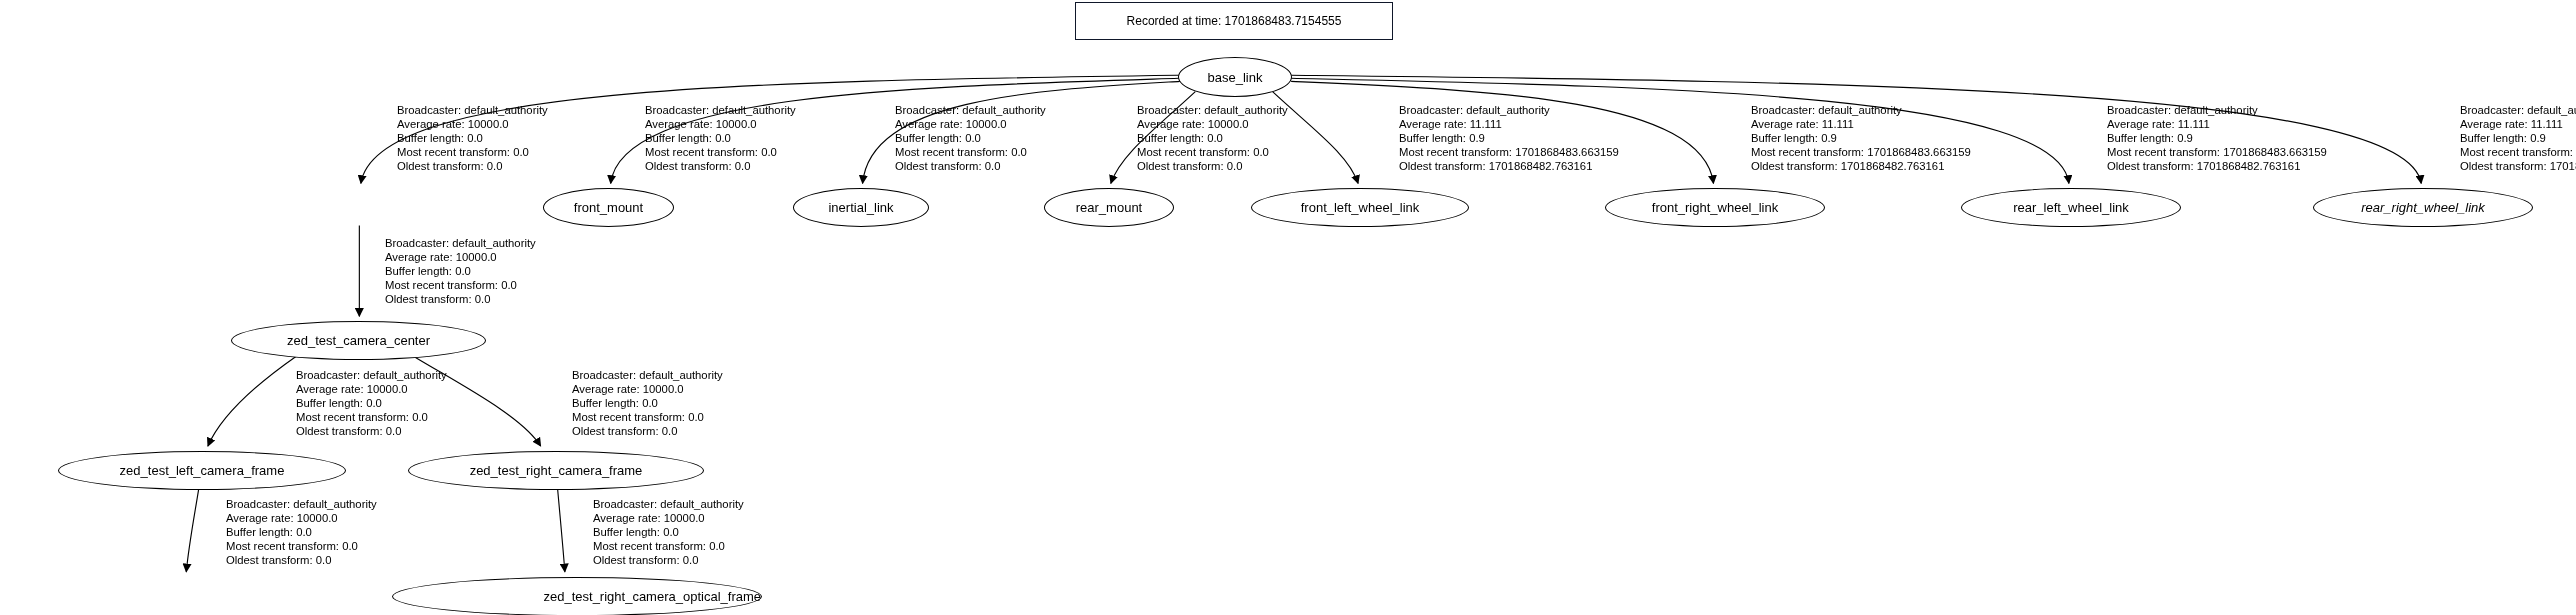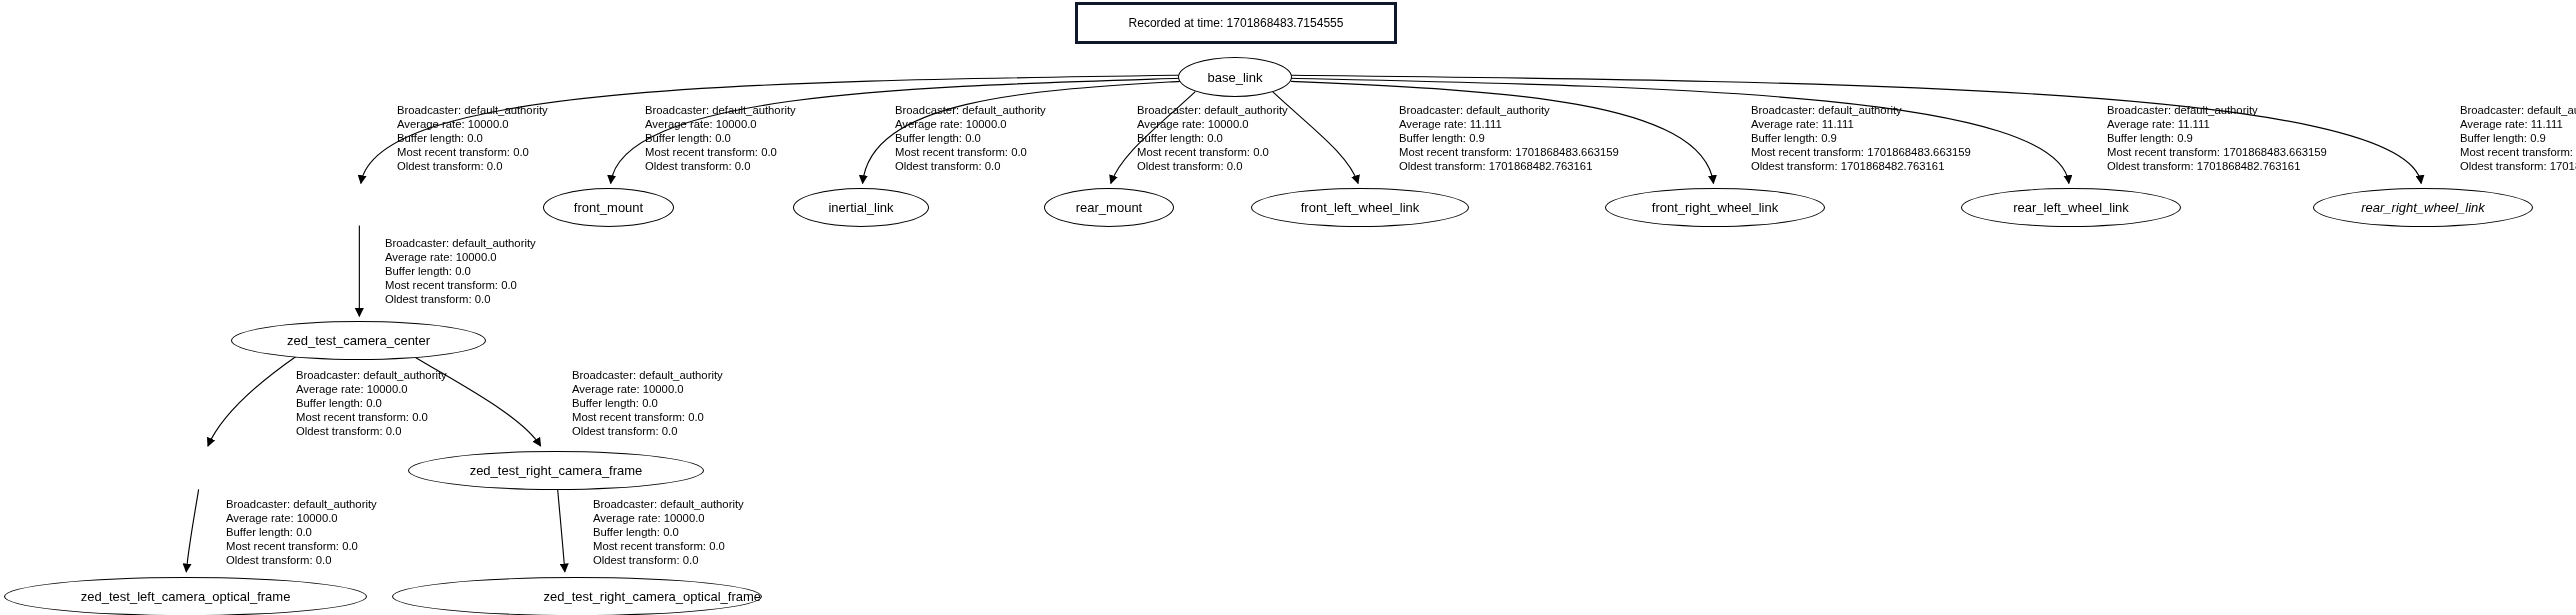--- a/index.html
+++ b/index.html
@@ -8,21 +8,21 @@
     width:2711px;height:615px;
     background:#ffffff;
     font-family:"Liberation Sans",sans-serif;
     color:#000000;
     overflow:hidden;
   }
   svg.edge-layer{position:absolute;left:0;top:0;width:2711px;height:615px;}
   .edge-path{fill:none;stroke:#000000;stroke-width:2.2px;}
   .titlebox{
     position:absolute;left:1075px;top:1.5px;width:316px;height:36px;
-    border:3px solid #0f172a;background:#ffffff;
+    border:1px solid #0f172a;background:#ffffff;
     display:flex;align-items:center;justify-content:center;
     font-size:12px;white-space:nowrap;
   }
   .node{
     position:absolute;
     border:1.3px solid #000000;border-radius:50%;
     background:#ffffff;
     display:flex;align-items:center;justify-content:center;
     font-size:13px;white-space:nowrap;
   }
@@ -81,25 +81,25 @@
   </div>
   <div class="node" style="left:1961px;top:188px;width:218px;height:37px;">
     <span>rear_left_wheel_link</span>
   </div>
   <div class="node" style="left:2313px;top:188px;width:218px;height:37px;font-style:italic;">
     <span>rear_right_wheel_link</span>
   </div>
   <div class="node" style="left:231px;top:321px;width:253px;height:37px;">
     <span>zed_test_camera_center</span>
   </div>
+  <div class="node" style="left:58px;top:451px;width:286px;height:37px;">
+    <span>zed_test_left_camera_frame</span>
+  </div>
   <div class="node" style="left:408px;top:451px;width:294px;height:37px;">
     <span>zed_test_right_camera_frame</span>
-  </div>
-  <div class="node" style="left:4.1px;top:577px;width:361px;height:37px;">
-    <span>zed_test_left_camera_optical_frame</span>
   </div>
   <div class="node" style="left:392px;top:577px;width:368px;height:37px;justify-content:flex-end;">
     <span>zed_test_right_camera_optical_frame</span>
   </div>
 
   <div class="elabel" style="left:397px;top:103px;">
     <div>Broadcaster: default_authority</div>
     <div>Average rate: 10000.0</div>
     <div>Buffer length: 0.0</div>
     <div>Most recent transform: 0.0</div>

